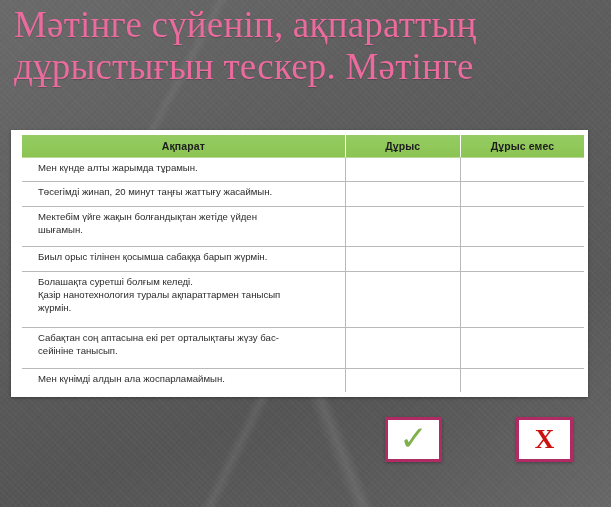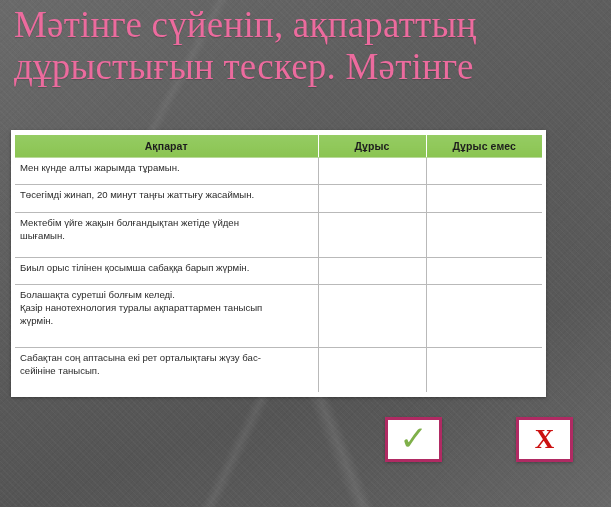--- a/index.html
+++ b/index.html
@@ -68,24 +68,24 @@
     letter-spacing: 0.2px;
     white-space: nowrap;
     text-shadow: 0 1px 1px rgba(0,0,0,0.18);
   }
 
   
   .table-frame {
     position: absolute;
     left: 11px;
     top: 130px;
-    width: 535px;
+    width: 577px;
     height: 267px;
     background: #ffffff;
-    padding: 5px 4px 5px 4px;
+    padding: 5px 4px 5px 11px;
     box-sizing: border-box;
     box-shadow: 0 1px 3px rgba(0,0,0,0.35);
     z-index: 3;
   }
 
   table.info-table {
     width: 100%;
     height: 100%;
     border-collapse: collapse;
     table-layout: fixed;
@@ -117,21 +117,21 @@
     border-right: 1px solid #b9b9b9;
     background: #ffffff;
   }
   table.info-table td:last-child { border-right: none; }
   table.info-table tr:last-child td { border-bottom: none; }
 
   .col-info  { width: 57.5%; }
   .col-true  { width: 20.5%; }
   .col-false { width: 22.0%; }
 
-  .cell-line { display: block; }
+  .cell-line { display: block; margin-left: 11px; }
 
   
   .answer-btn {
     position: absolute;
     width: 57px;
     height: 45px;
     background: #ffffff;
     border: 3px solid #b02a63;
     box-sizing: border-box;
     display: flex;
@@ -231,20 +231,27 @@
         <tr>
           <td>
             <span class="cell-line">Сабақтан соң аптасына екі рет орталықтағы жүзу бас-</span>
             <span class="cell-line">сейініне танысып.</span>
           </td>
           <td></td>
           <td></td>
         </tr>
 
 
+        <tr>
+          <td>
+            <span class="cell-line">Мен күнімді алдын ала жоспарламаймын.</span>
+          </td>
+          <td></td>
+          <td></td>
+        </tr>
 
       </tbody>
     </table>
   </div>
 
   <div class="answer-btn" id="btn-correct">
     <span class="glyph-check">✓</span>
   </div>
 
   <div class="answer-btn" id="btn-wrong">

